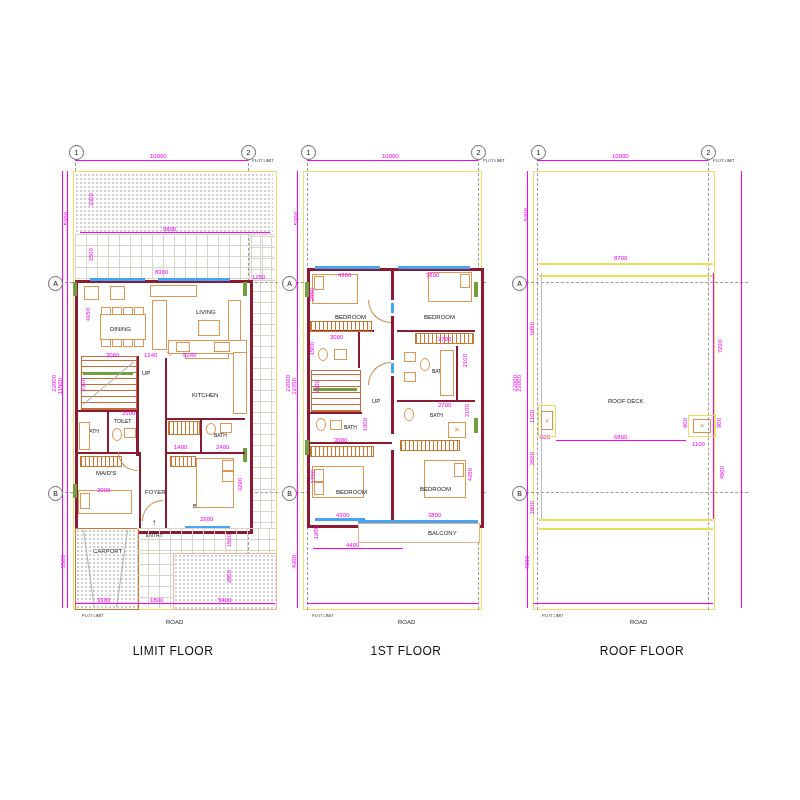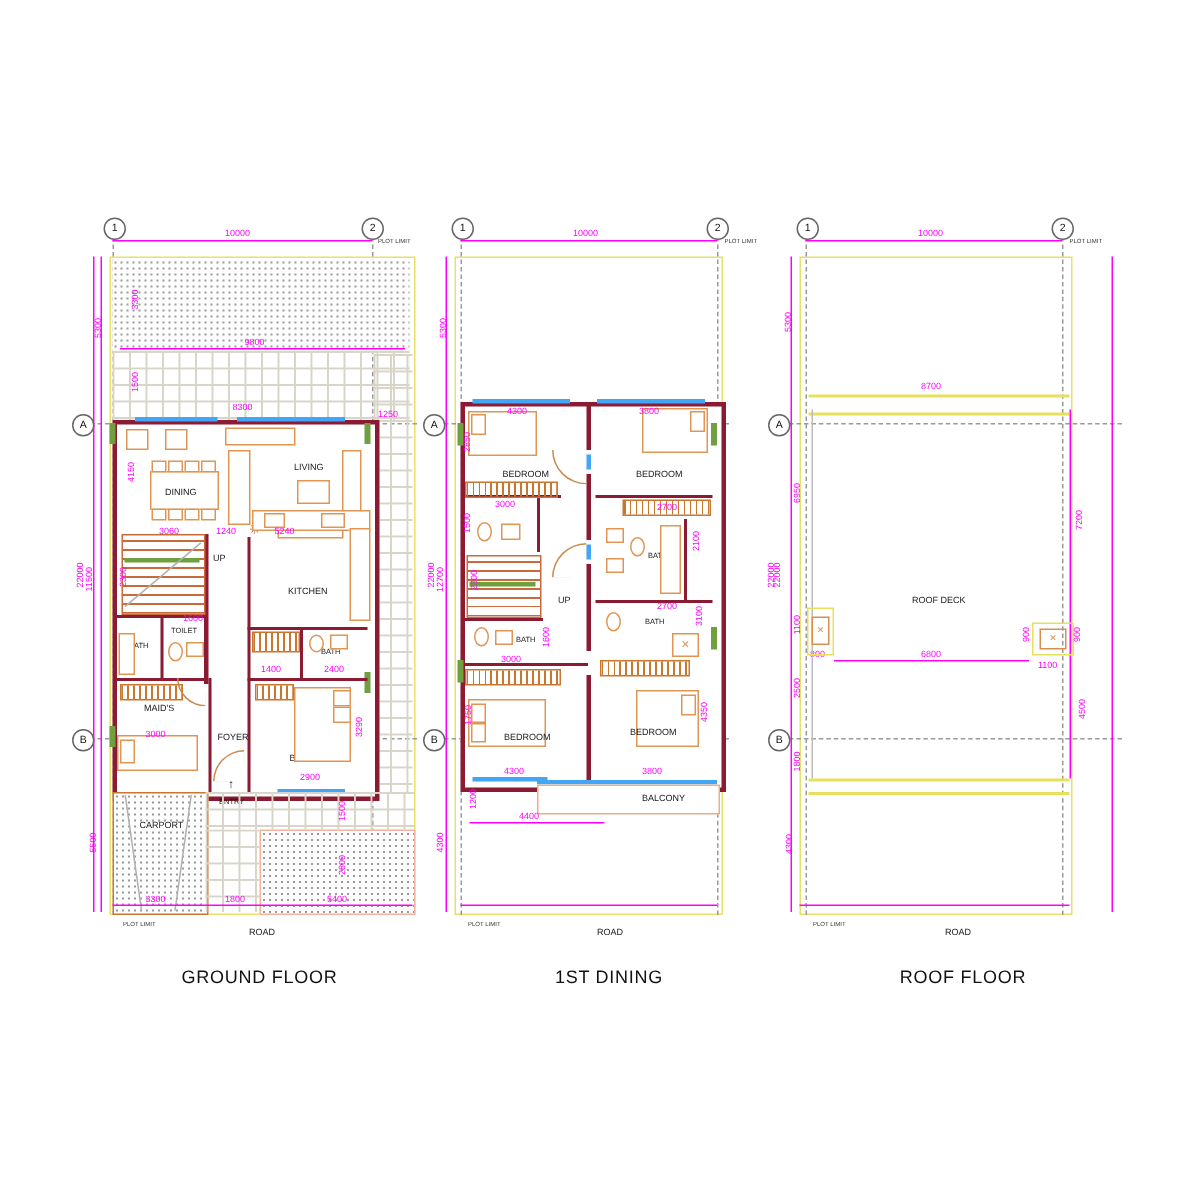--- a/index.html
+++ b/index.html
@@ -178,21 +178,21 @@
   <div class="dimt" style="left:200px;top:516px;">2900</div>
   <div class="dimt vt" style="left:237px;top:478px;">3290</div>
   <div class="dimt vt" style="left:226px;top:534px;">1500</div>
   <div class="dimt vt" style="left:226px;top:570px;">2800</div>
   <div class="dlh" style="left:75px;top:603px;width:200px;"></div>
   <div class="dimt" style="left:97px;top:597px;">3300</div>
   <div class="dimt" style="left:150px;top:597px;">1800</div>
   <div class="dimt" style="left:218px;top:597px;">5400</div>
   <div class="dimt tiny" style="left:82px;top:613px;color:#333;">PLOT LIMIT</div>
   <div class="room" style="left:166px;top:619px;">ROAD</div>
-  <div class="title" style="left:93px;top:644px;width:160px;">GROUND FLOOR</div>
+  <div class="title" style="left:93px;top:644px;width:160px;">LIMIT FLOOR</div>
 
   <div class="plot" style="left:303px;top:171px;width:177px;height:437px;"></div>
   <div class="clv" style="left:307px;top:158px;height:452px;"></div>
   <div class="clv" style="left:478px;top:158px;height:452px;"></div>
   <div class="clh" style="left:296px;top:282px;width:190px;"></div>
   <div class="clh" style="left:296px;top:492px;width:190px;"></div>
   <div class="bubble" style="left:301px;top:145px;">
       <span>1</span>
     </div>
   <div class="bubble" style="left:471px;top:145px;">
@@ -293,21 +293,21 @@
   <div class="dimt" style="left:346px;top:542px;">4400</div>
   <div class="dimt" style="left:428px;top:512px;">3800</div>
   <div class="dimt vt" style="left:467px;top:468px;">4350</div>
   <div class="dimt" style="left:438px;top:336px;">2700</div>
   <div class="dimt vt" style="left:462px;top:354px;">2100</div>
   <div class="dimt" style="left:438px;top:402px;">2700</div>
   <div class="dimt vt" style="left:464px;top:404px;">3100</div>
   <div class="dlh" style="left:307px;top:603px;width:171px;"></div>
   <div class="dimt tiny" style="left:312px;top:613px;color:#333;">PLOT LIMIT</div>
   <div class="room" style="left:398px;top:619px;">ROAD</div>
-  <div class="title" style="left:331px;top:644px;width:150px;">1ST DINING</div>
+  <div class="title" style="left:331px;top:644px;width:150px;">1ST FLOOR</div>
 
   <div class="plot" style="left:533px;top:171px;width:180px;height:437px;"></div>
   <div class="clv" style="left:537px;top:158px;height:452px;"></div>
   <div class="clv" style="left:708px;top:158px;height:452px;"></div>
   <div class="clh" style="left:526px;top:282px;width:222px;"></div>
   <div class="clh" style="left:526px;top:492px;width:222px;"></div>
   <div class="bubble" style="left:531px;top:145px;">
       <span>1</span>
     </div>
   <div class="bubble" style="left:701px;top:145px;">

